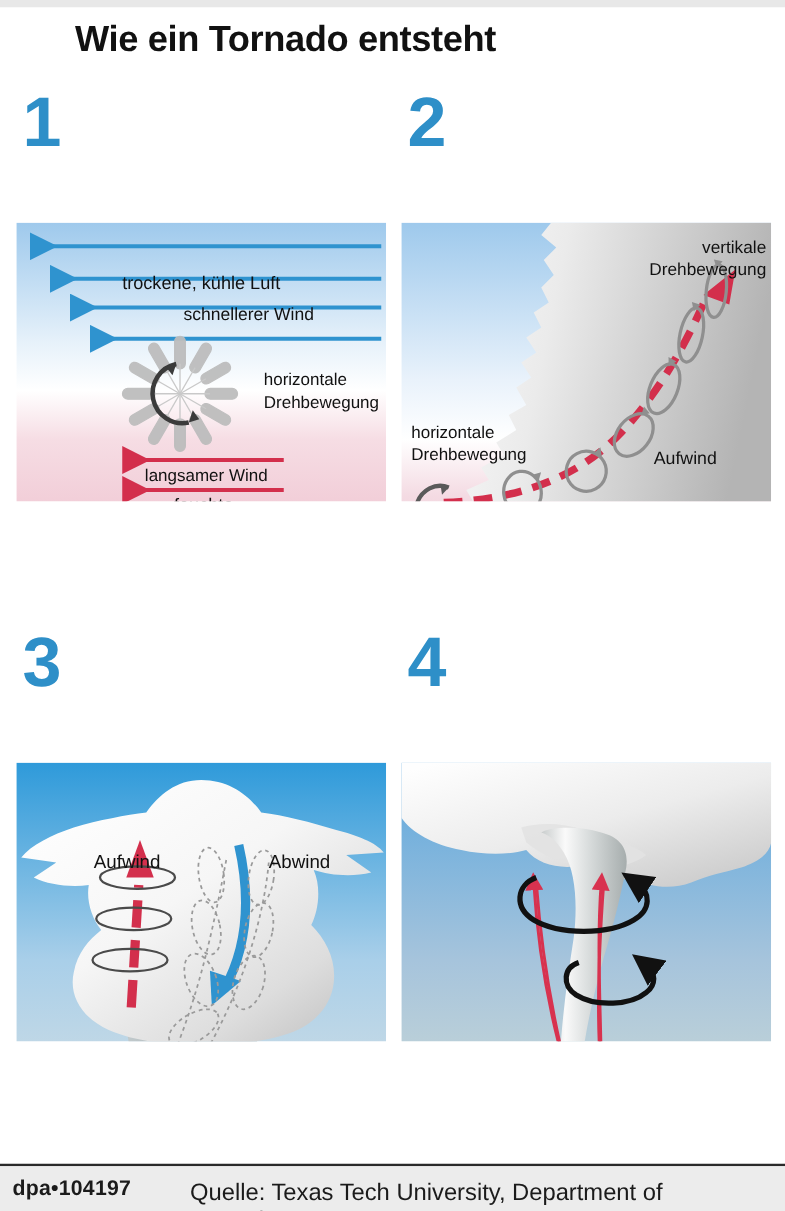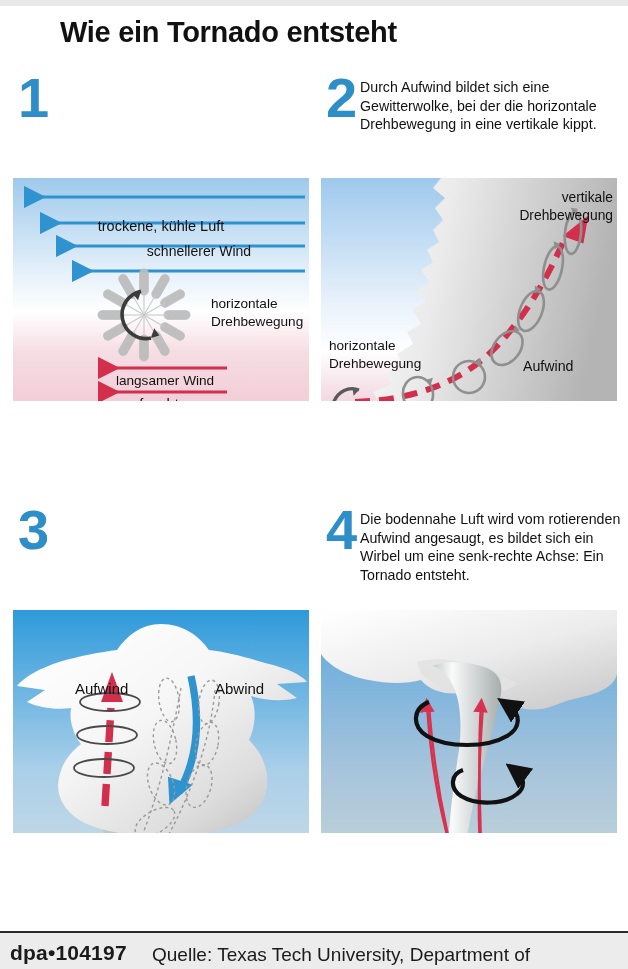--- a/index.html
+++ b/index.html
@@ -58,21 +58,21 @@
   
   .footRule {
     position:absolute; left:0; top:931px; width:628px; height:2px; background:#2a2a2a;
   }
   .footer {
     position:absolute; left:0; top:933px; width:628px; height:36px;
     background:#ececec;
   }
   .dpa {
     position:absolute; left:10px; top:941px;
-    font-size:21px; font-weight:bold; color:#1b1b1b; letter-spacing:0.2px;
+    font-size:17px; font-weight:bold; color:#1b1b1b; letter-spacing:0.2px;
     font-family:"Liberation Sans", sans-serif;
   }
   .source {
     position:absolute; left:152px; top:944px;
     font-size:19px; color:#1b1b1b;
     font-family:"Liberation Sans", sans-serif;
   }
 </style>
 </head>
 <body>
@@ -80,28 +80,26 @@
 <div class="topstrip"></div>
 <div class="sheet"></div>
 
 <div class="title">Wie ein Tornado entsteht</div>
 
 <div class="stepHead" id="head1">
   <div class="stepNum">1</div>
 </div>
 <div class="stepHead" id="head2">
   <div class="stepNum">2</div>
-  <div class="stepTxt">Durch Aufwind bildet sich eine Gewitterwolke, bei der die horizontale Drehbewegung in eine vertikale kippt.</div>
 </div>
 <div class="stepHead" id="head3">
   <div class="stepNum">3</div>
 </div>
 <div class="stepHead" id="head4">
   <div class="stepNum">4</div>
-  <div class="stepTxt">Die bodennahe Luft wird vom rotierenden Aufwind angesaugt, es bildet sich ein Wirbel um eine senk-rechte Achse: Ein Tornado entsteht.</div>
 </div>
 
 <div class="panel" id="panel1">
 <svg width="296" height="315" viewBox="0 0 296 315" xmlns="http://www.w3.org/2000/svg">
   <defs>
     <linearGradient id="p1sky" x1="0" y1="0" x2="0" y2="1">
       <stop offset="0%" stop-color="#9ec9ec"></stop>
       <stop offset="34%" stop-color="#e6f1fa"></stop>
       <stop offset="48%" stop-color="#ffffff"></stop>
       <stop offset="62%" stop-color="#f6dde4"></stop>

